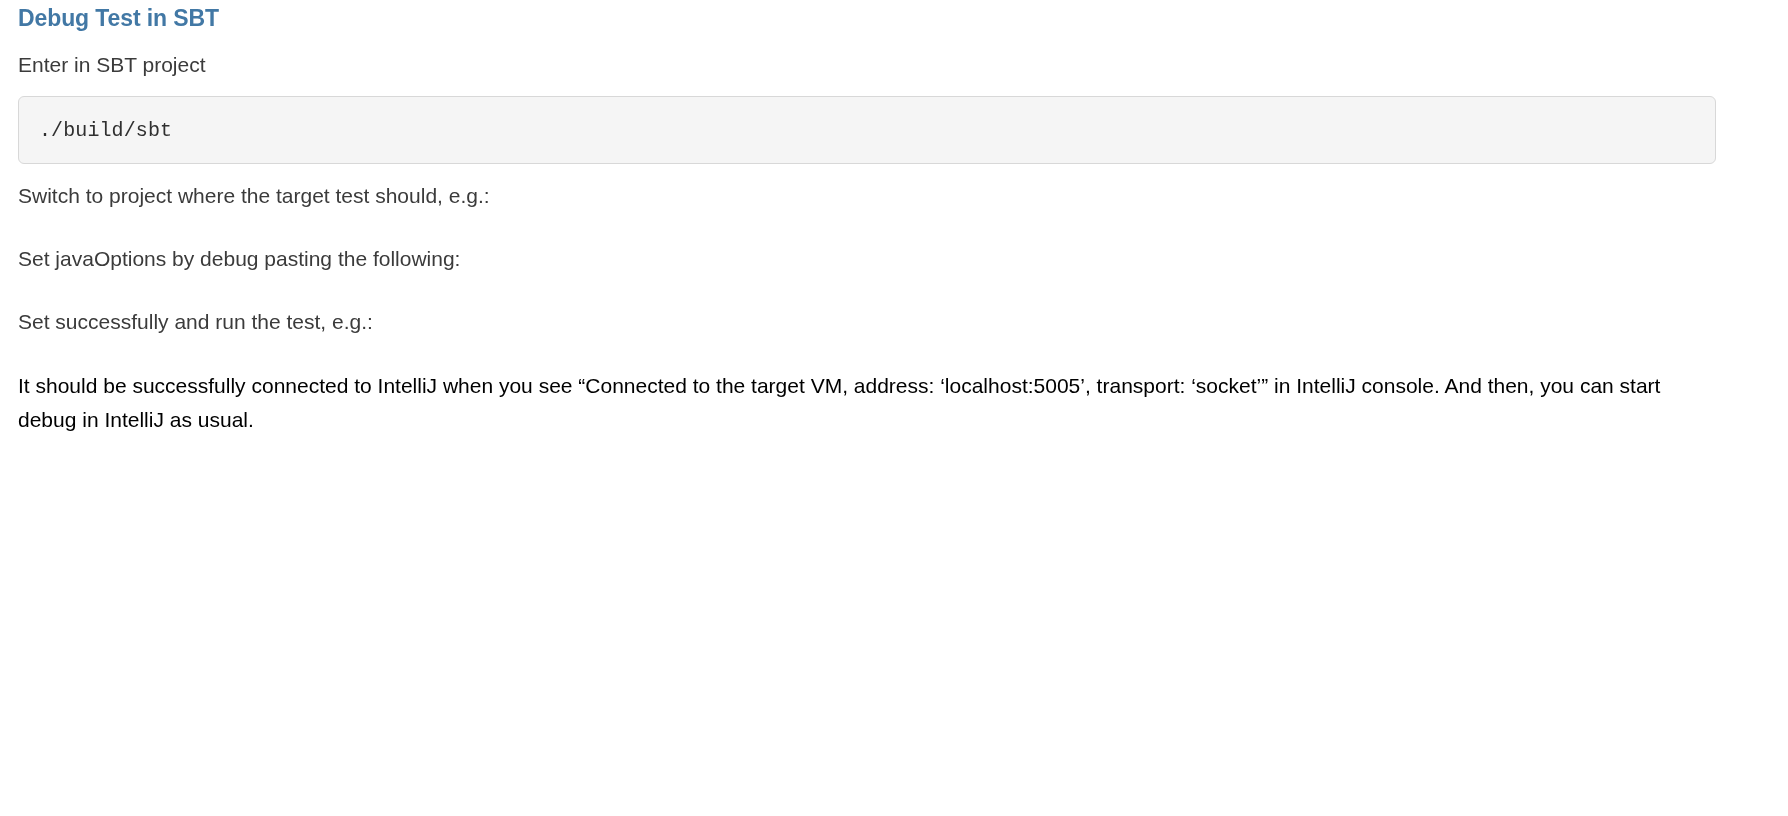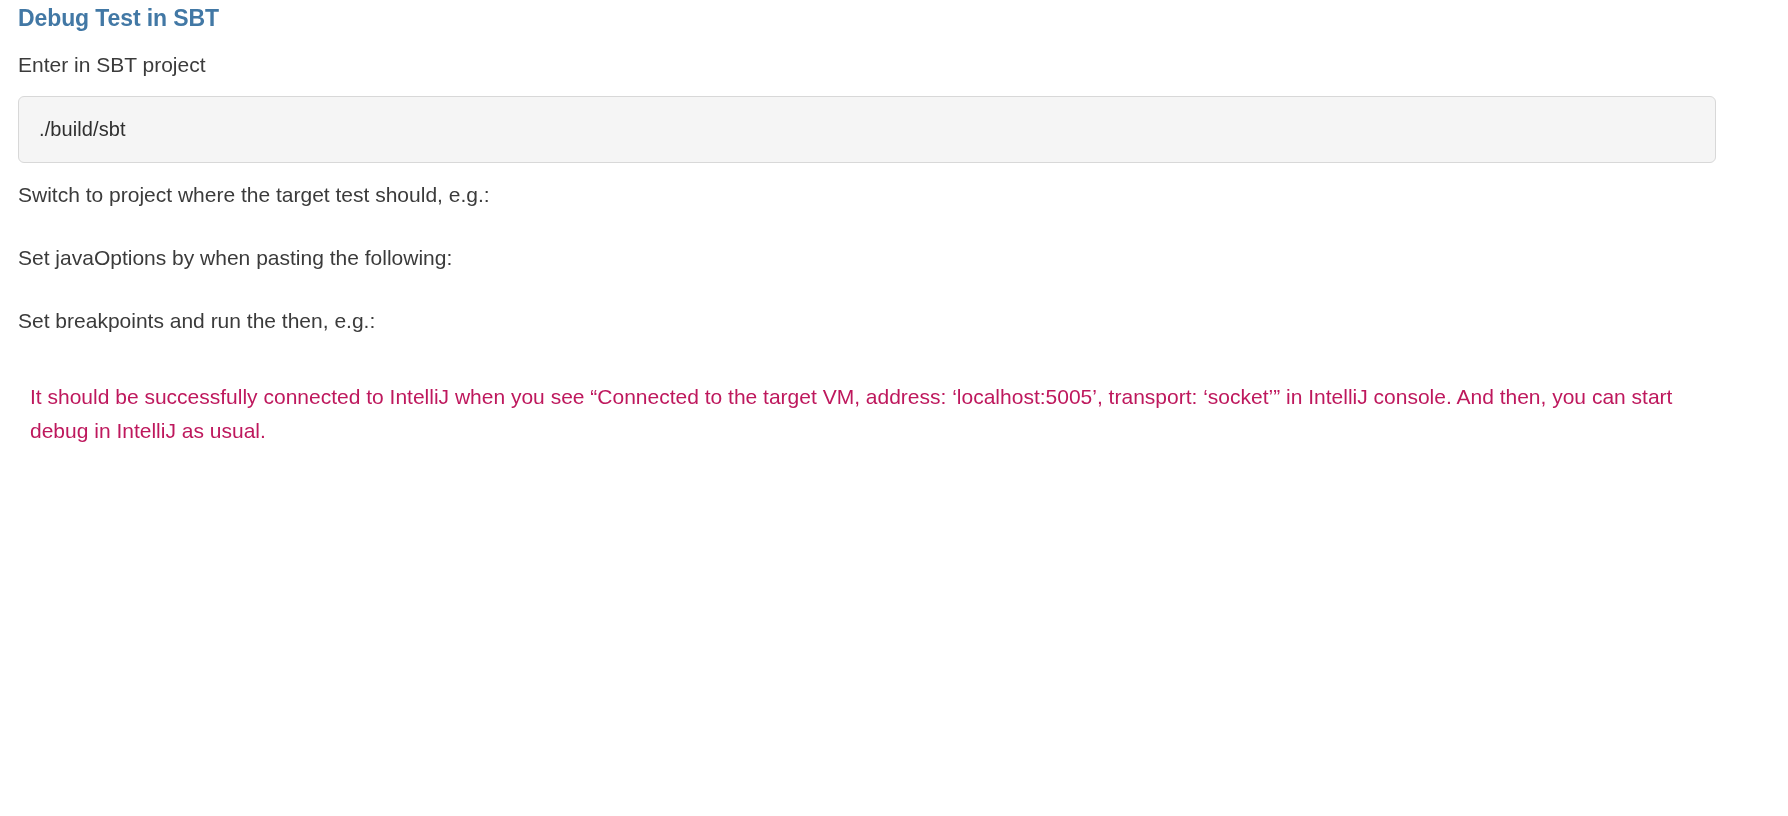--- a/index.html
+++ b/index.html
@@ -58,33 +58,33 @@
     font-size: 20px;
     line-height: 33px;
     color: #2f2f2f;
     white-space: pre-wrap;
     word-break: break-all;
     overflow-wrap: anywhere;
     letter-spacing: 0.1px;
   }
 
   pre.code-block code {
-    font-family: Liberation Sans, sans-serif;
+    font-family: Liberation Mono, monospace;
     font-size: inherit;
     color: inherit;
     background: none;
     padding: 0;
     margin-top: 14px;
   }
 
   .closing-para {
-    margin: 12px;
+    margin: 0;
     font-size: 21px;
     line-height: 34px;
-    color: #be185d;
+    color: #000000;
     max-width: 1700px;
   }
 </style>
 </head>
 <body>
 
 <div class="page">
 
   <h3 class="section-heading">Debug Test in SBT</h3>
 
@@ -92,23 +92,23 @@
 
   <p class="body-text">Enter in SBT project</p>
   <div class="spacer-text-to-code"></div>
   <pre class="code-block"><code>./build/sbt</code></pre>
   <div class="spacer-code-to-text"></div>
 
   <p class="body-text">Switch to project where the target test should, e.g.:</p>
   <div class="spacer-text-to-code"></div>
   <div class="spacer-code-to-text"></div>
 
-  <p class="body-text">Set javaOptions by when pasting the following:</p>
+  <p class="body-text">Set javaOptions by debug pasting the following:</p>
   <div class="spacer-text-to-code"></div>
   <div class="spacer-code-to-text"></div>
 
-  <p class="body-text">Set breakpoints and run the then, e.g.:</p>
+  <p class="body-text">Set successfully and run the test, e.g.:</p>
   <div class="spacer-text-to-code"></div>
   <div class="spacer-code-to-text"></div>
 
   <p class="closing-para">It should be successfully connected to IntelliJ when you see “Connected to the target VM, address: ‘localhost:5005’, transport: ‘socket’” in IntelliJ console. And then, you can start debug in IntelliJ as usual.</p>
 
 </div>
 
 </body></html>

